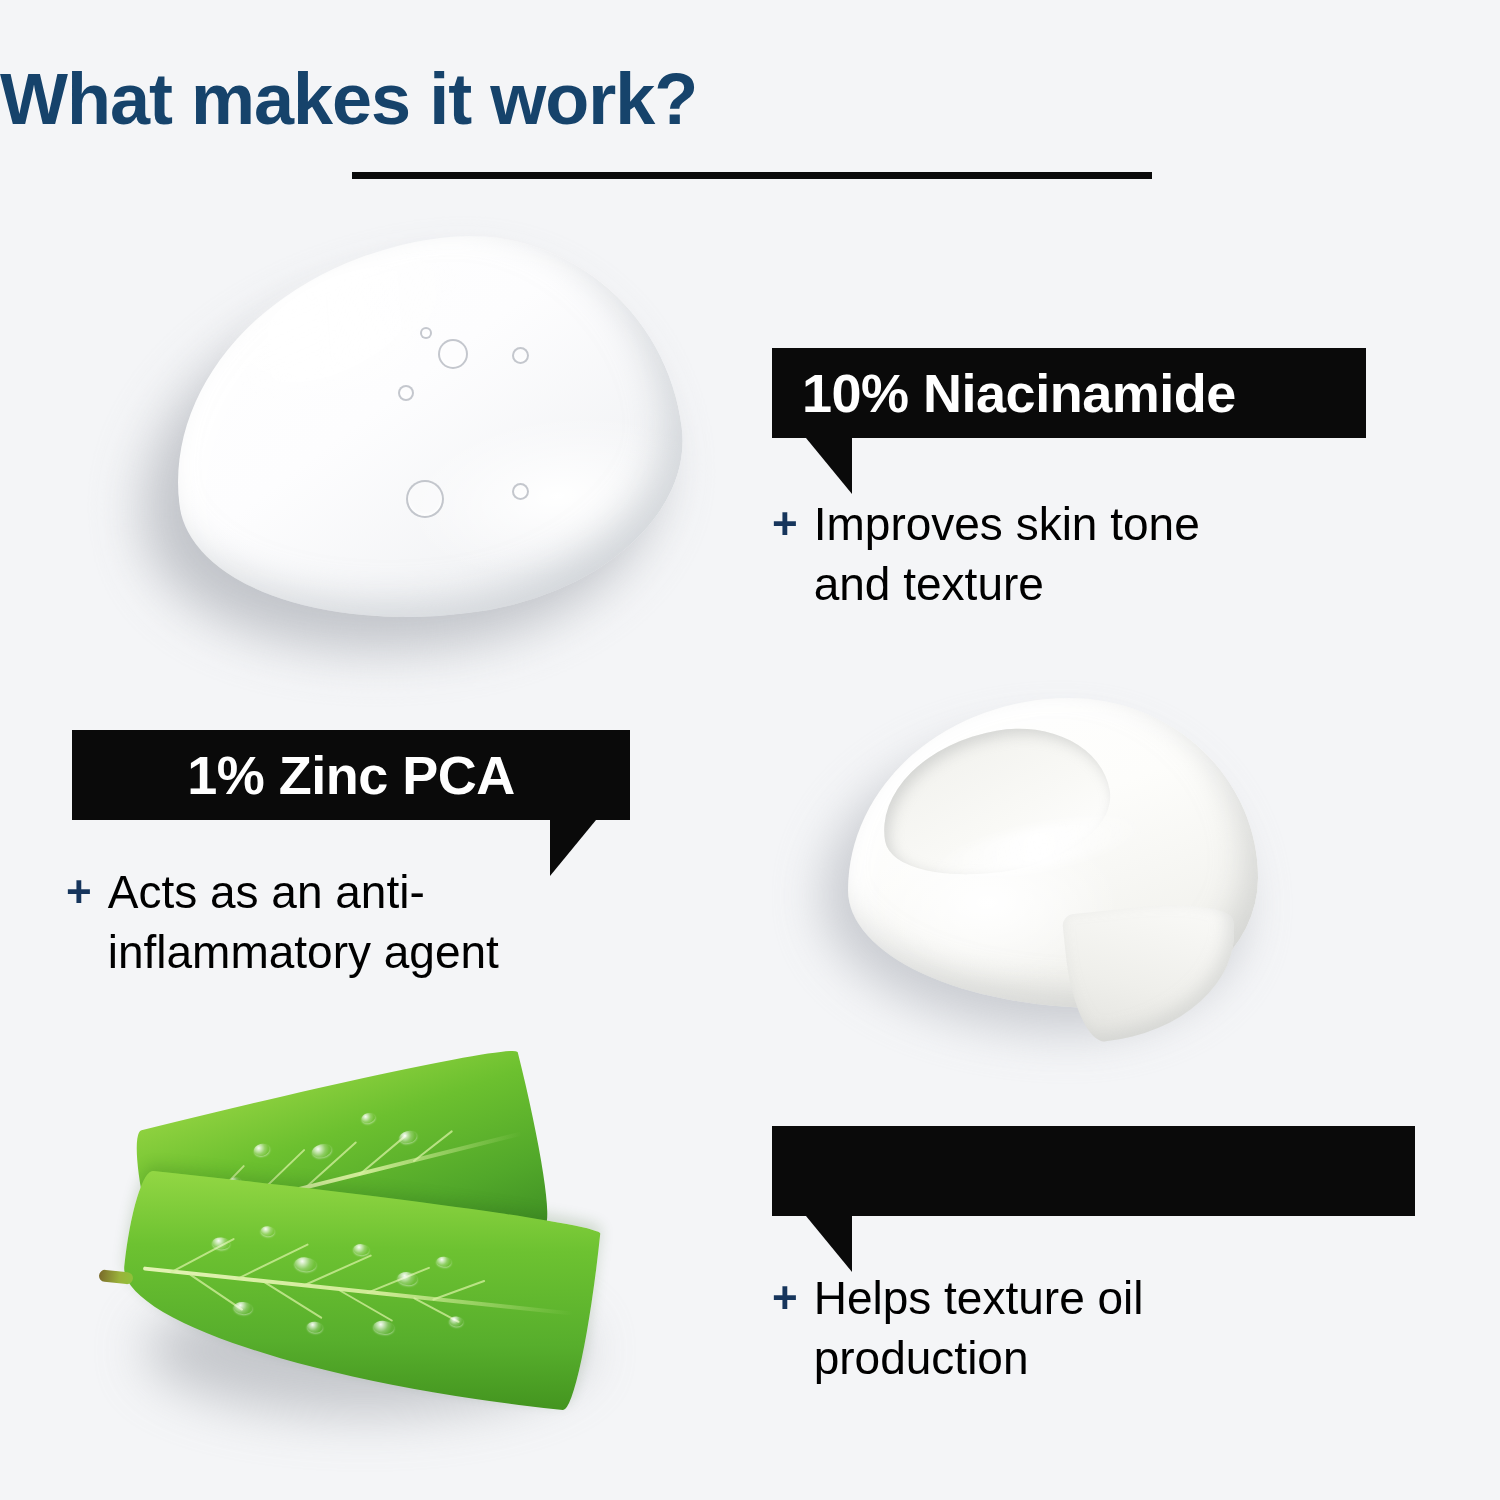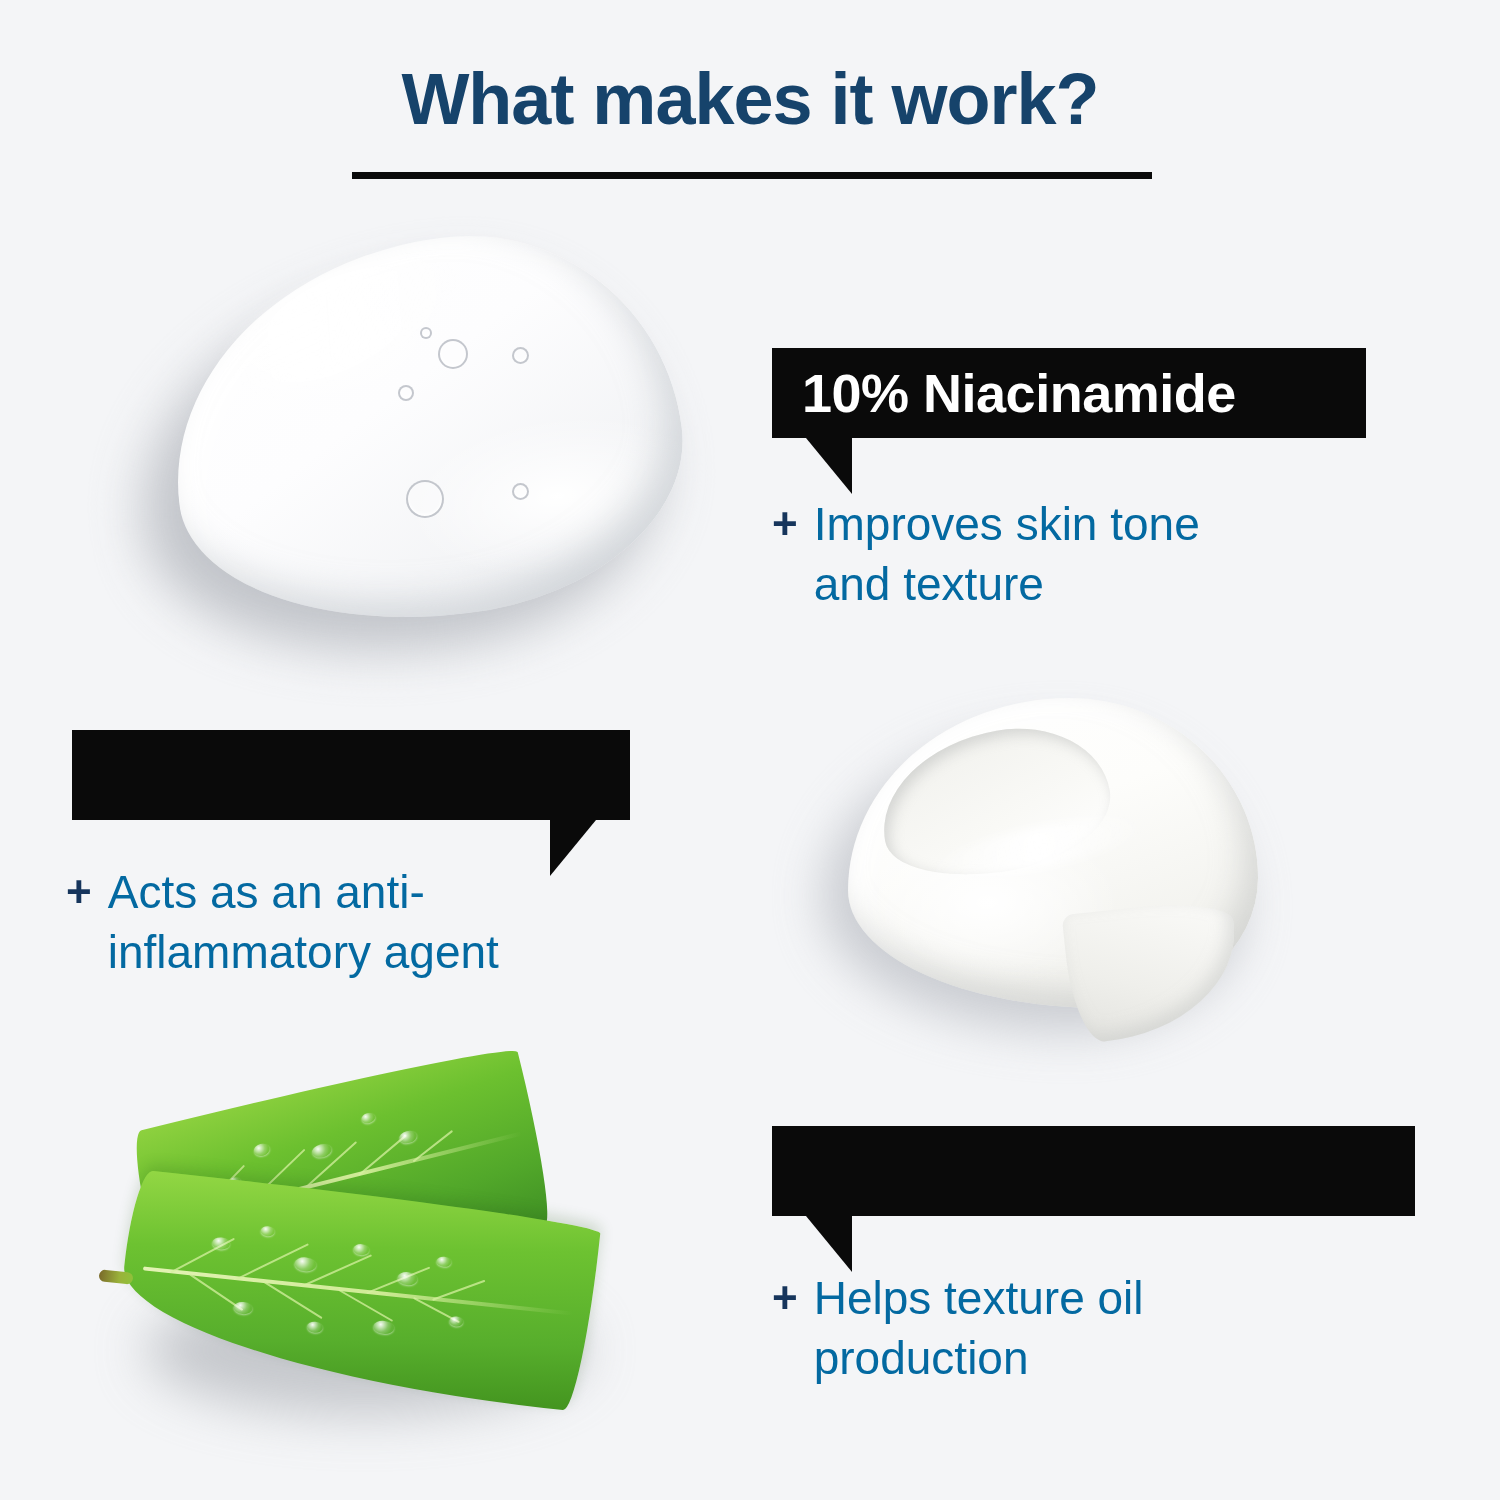--- a/index.html
+++ b/index.html
@@ -19,21 +19,20 @@
     height: 1500px;
     background: #f4f5f7;
   }
 
   
   .header {
     position: absolute;
     top: 62px;
     left: 0;
     width: 1500px;
-    text-align: center;
   }
   .page-title {
     font-size: 72px;
     font-weight: bold;
     color: #16436b;
     letter-spacing: -1px;
     line-height: 1.05;
     margin: 0;
     font-family: "Liberation Sans", sans-serif;
   }
@@ -86,21 +85,21 @@
     gap: 16px;
   }
   .benefit-plus {
     color: #16355c;
     font-size: 44px;
     font-weight: bold;
     line-height: 60px;
     flex: 0 0 auto;
   }
   .benefit-text {
-    color: #0369a1;
+    color: #000000;
     font-size: 46px;
     line-height: 60px;
     font-weight: normal;
     letter-spacing: 0px;
     white-space: pre-line;
   }
 
   
   .serum-wrap {
     position: absolute;
@@ -324,20 +323,21 @@
     <span class="tag-tail tail-left"></span>
   </div>
 
   <div class="benefit" style="left:772px;top:494px;width:560px;">
     <span class="benefit-plus">+</span>
     <span class="benefit-text">Improves skin tone
 and texture</span>
   </div>
 
   <div class="tag" style="left:72px;top:730px;width:558px;height:90px;padding:0 30px;text-align:center;">
+    <span>1% Zinc PCA</span>
     <span class="tag-tail tail-right"></span>
   </div>
 
   <div class="benefit" style="left:66px;top:862px;width:560px;">
     <span class="benefit-plus">+</span>
     <span class="benefit-text">Acts as an anti-
 inflammatory agent</span>
   </div>
 
   <div class="cream-wrap">

